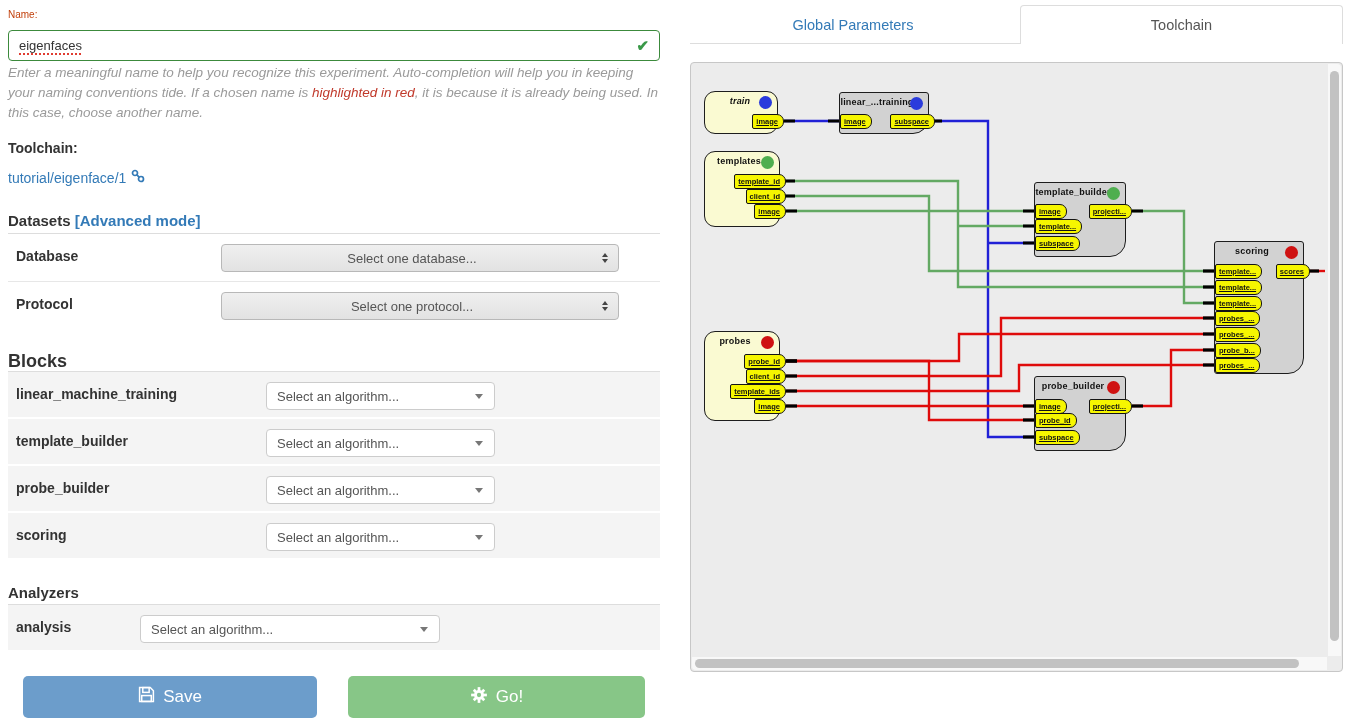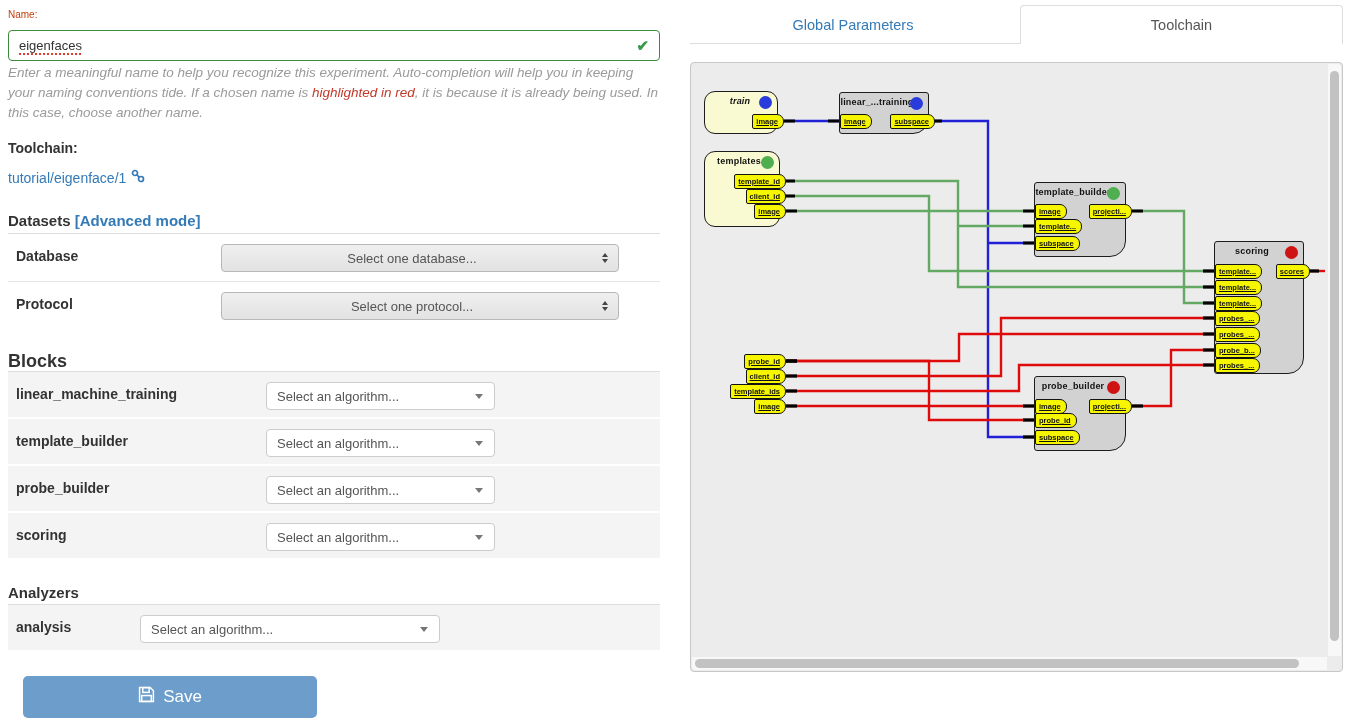--- a/index.html
+++ b/index.html
@@ -168,20 +168,39 @@
 
   <button class="btn btn-save">
     <span>
       <svg width="17" height="17" viewBox="0 0 16 16" fill="none" stroke="#fff" stroke-width="1.4">
         <path d="M1.5 1.5 h10 l3 3 v10 h-13 z"></path>
         <rect x="4.5" y="1.5" width="6" height="4.5"></rect>
         <rect x="3.5" y="9" width="9" height="5.5"></rect>
       </svg>
     </span>
     <span>Save</span>
+  </button>
+  <button class="btn btn-go">
+    <span>
+      <svg width="18" height="18" viewBox="0 0 16 16">
+        <g fill="#fff">
+          <rect x="6.8" y="1" width="2.4" height="4"></rect>
+          <rect x="6.8" y="11" width="2.4" height="4"></rect>
+          <rect x="1" y="6.8" width="4" height="2.4"></rect>
+          <rect x="11" y="6.8" width="4" height="2.4"></rect>
+          <rect x="6.8" y="1.4" width="2.4" height="4" transform="rotate(45 8 8)"></rect>
+          <rect x="6.8" y="10.6" width="2.4" height="4" transform="rotate(45 8 8)"></rect>
+          <rect x="1.4" y="6.8" width="4" height="2.4" transform="rotate(45 8 8)"></rect>
+          <rect x="10.6" y="6.8" width="4" height="2.4" transform="rotate(45 8 8)"></rect>
+          <circle cx="8" cy="8" r="4.4"></circle>
+        </g>
+        <circle cx="8" cy="8" r="1.9" fill="#87c687"></circle>
+      </svg>
+    </span>
+    <span>Go!</span>
   </button>
 </div>
 
 <div class="right">
   <div class="tabbar">
     <div class="bar-line"></div>
     <div class="tab tab-active">Toolchain</div>
     <div class="tab tab-inactive">Global Parameters</div>
   </div>
 
@@ -250,20 +269,24 @@
         <span class="pill" style="right: 542px; top: 126px;">client_id</span>
         <span class="pill" style="right: 542px; top: 141px;">image</span>
         <div class="tc-block process" style="left: 343px; top: 119px; width: 92px; height: 75px;">
           <div class="tc-title" style="padding-right: 14px;">template_builder</div>
           <span class="badge" style="background: rgb(79, 174, 79);"></span>
         </div>
         <span class="pill" style="left: 344px; top: 141px;">image</span>
         <span class="pill" style="left: 344px; top: 156px;">template...</span>
         <span class="pill" style="left: 344px; top: 173px;">subspace</span>
         <span class="pill" style="right: 196px; top: 141px;">projecti...</span>
+        <div class="tc-block dataset" style="left: 13px; top: 268px; width: 76px; height: 90px;">
+          <div class="tc-title" style="padding-right: 14px;">probes</div>
+          <span class="badge" style="background: rgb(207, 18, 18);"></span>
+        </div>
         <span class="pill" style="right: 542px; top: 291px;">probe_id</span>
         <span class="pill" style="right: 542px; top: 306px;">client_id</span>
         <span class="pill" style="right: 542px; top: 321px;">template_ids</span>
         <span class="pill" style="right: 542px; top: 336px;">image</span>
         <div class="tc-block process" style="left: 343px; top: 313px; width: 92px; height: 75px;">
           <div class="tc-title" style="padding-right: 14px;">probe_builder</div>
           <span class="badge" style="background: rgb(207, 18, 18);"></span>
         </div>
         <span class="pill" style="left: 344px; top: 336px;">image</span>
         <span class="pill" style="left: 344px; top: 350px;">probe_id</span>

